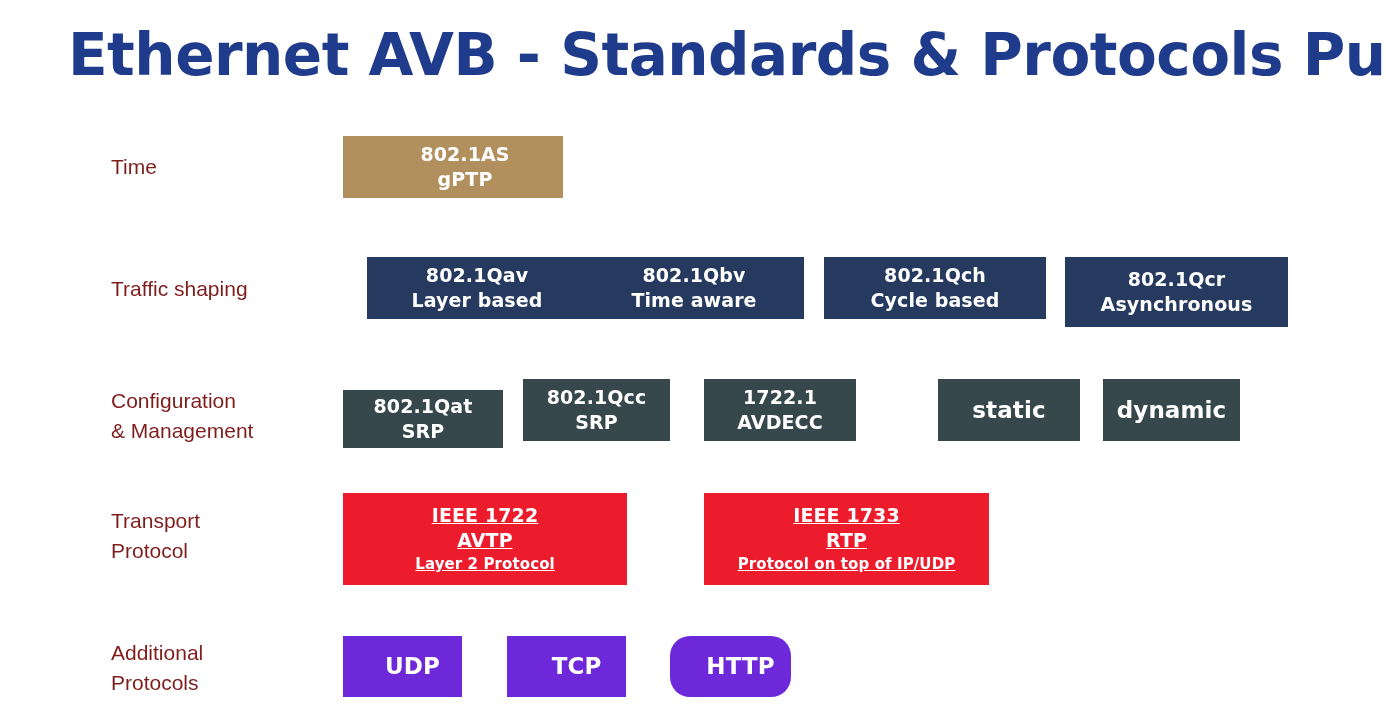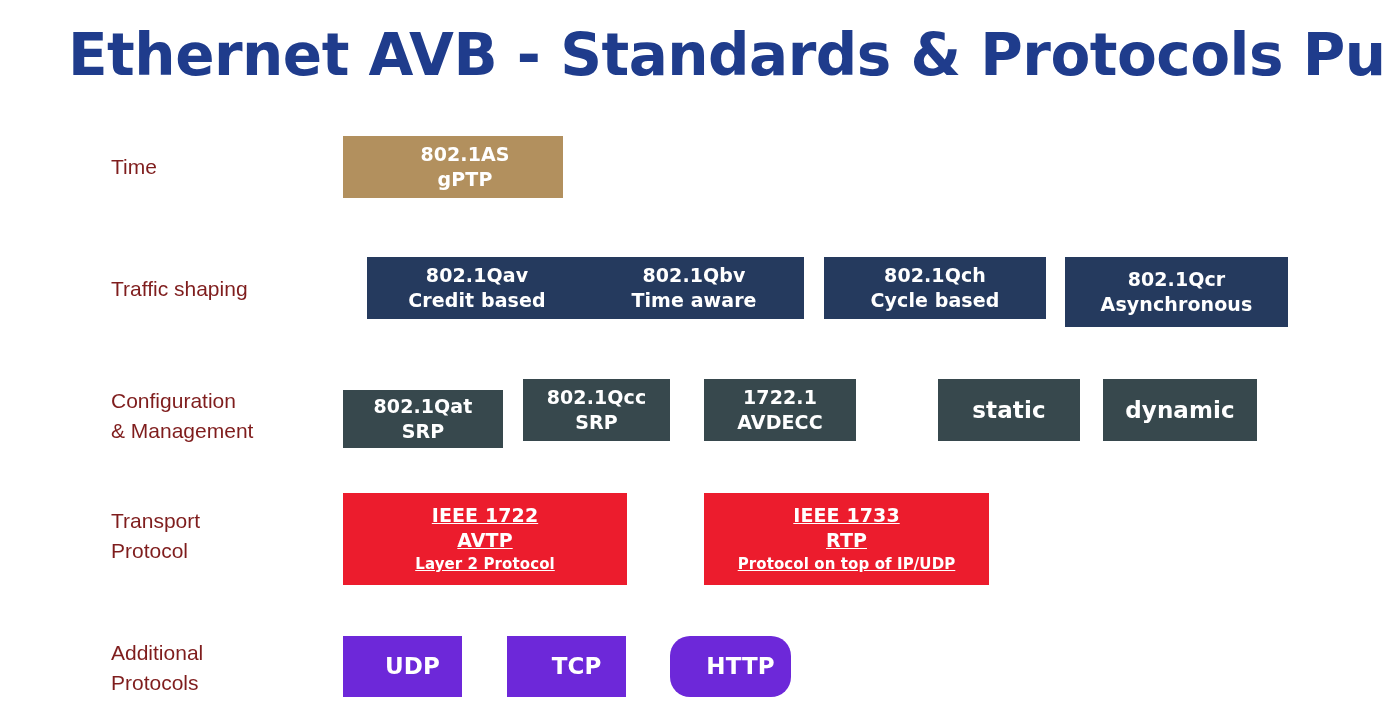--- a/index.html
+++ b/index.html
@@ -101,21 +101,21 @@
   <div class="box c-time" style="left:343px; top:136px; width:220px; height:62px;">
     <div class="l1">802.1AS</div>
     <div class="l2">gPTP</div>
   </div>
 
   <div class="row-label" style="left:111px; top:274px;">
     <div>Traffic shaping</div>
   </div>
   <div class="box c-navy" style="left:343px; top:257px; width:220px; height:62px;margin-left:24px;">
     <div class="l1">802.1Qav</div>
-    <div class="l2">Credit based</div>
+    <div class="l2">Layer based</div>
   </div>
   <div class="box c-navy" style="left:584px; top:257px; width:220px; height:62px;">
     <div class="l1">802.1Qbv</div>
     <div class="l2">Time aware</div>
   </div>
   <div class="box c-navy" style="left:824px; top:257px; width:222px; height:62px;">
     <div class="l1">802.1Qch</div>
     <div class="l2">Cycle based</div>
   </div>
   <div class="box c-navy" style="left:1065px; top:257px; width:223px; height:70px;">
@@ -135,21 +135,21 @@
     <div class="l1">802.1Qcc</div>
     <div class="l2">SRP</div>
   </div>
   <div class="box c-slate" style="left:704px; top:379px; width:152px; height:62px;">
     <div class="l1">1722.1</div>
     <div class="l2">AVDECC</div>
   </div>
   <div class="box c-slate single" style="left:938px; top:379px; width:142px; height:62px;">
     <div class="l1">static</div>
   </div>
-  <div class="box c-slate single" style="left:1103px; top:379px; width:154px; height:62px;">
+  <div class="box c-slate single" style="left:1103px; top:379px; width:137px; height:62px;">
     <div class="l1">dynamic</div>
   </div>
 
   <div class="row-label" style="left:111px; top:506px;">
     <div>Transport</div>
     <div>Protocol</div>
   </div>
   <div class="box c-red" style="left:343px; top:493px; width:284px; height:92px;">
     <div class="l1">IEEE 1722</div>
     <div class="l2">AVTP</div>

